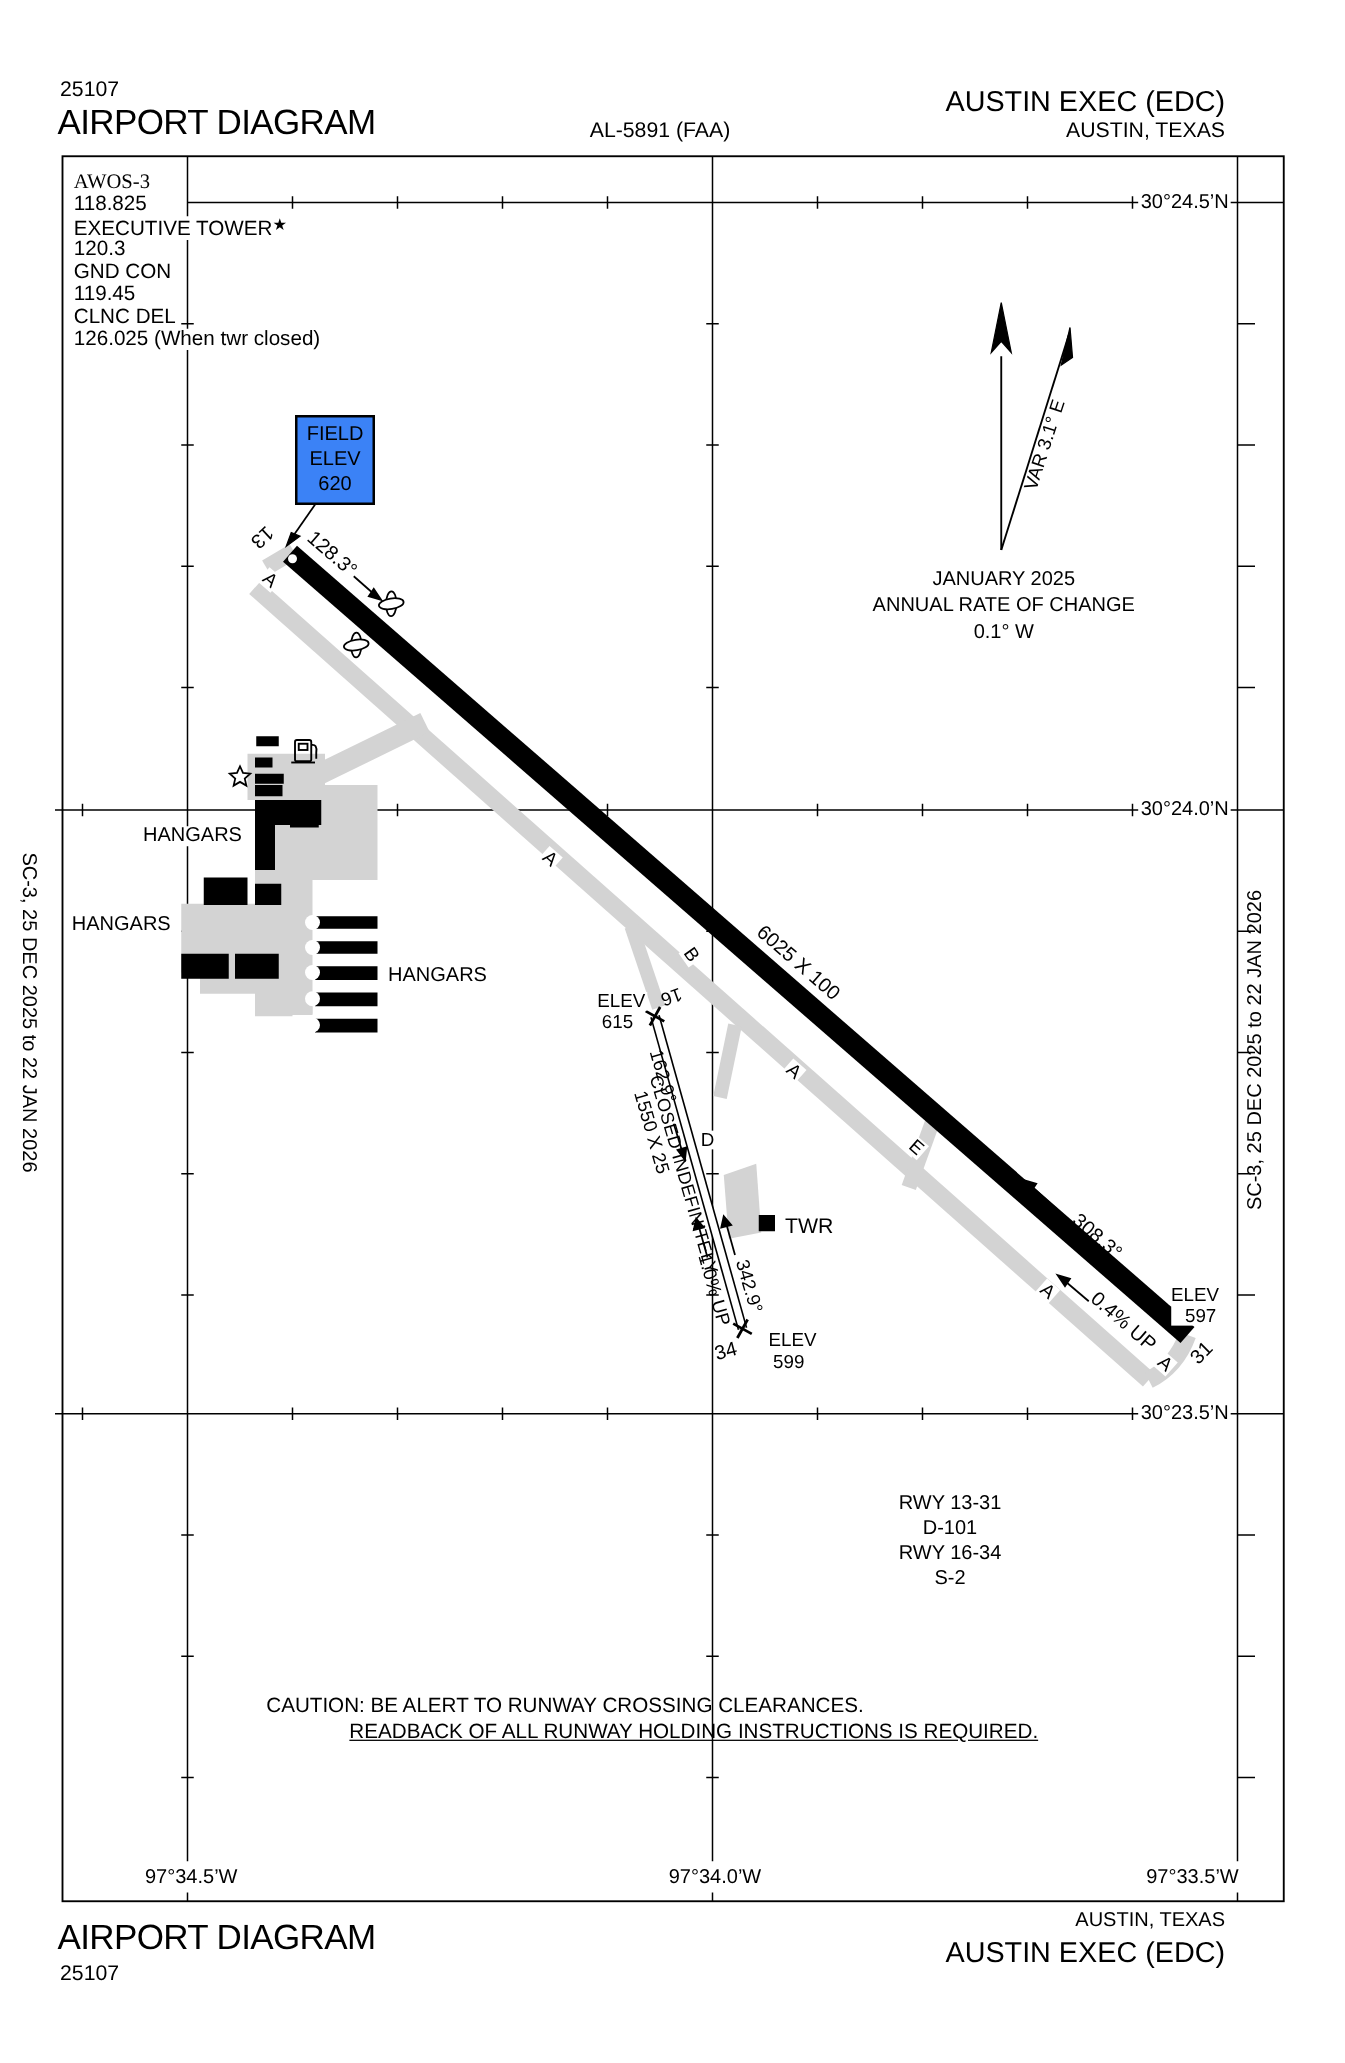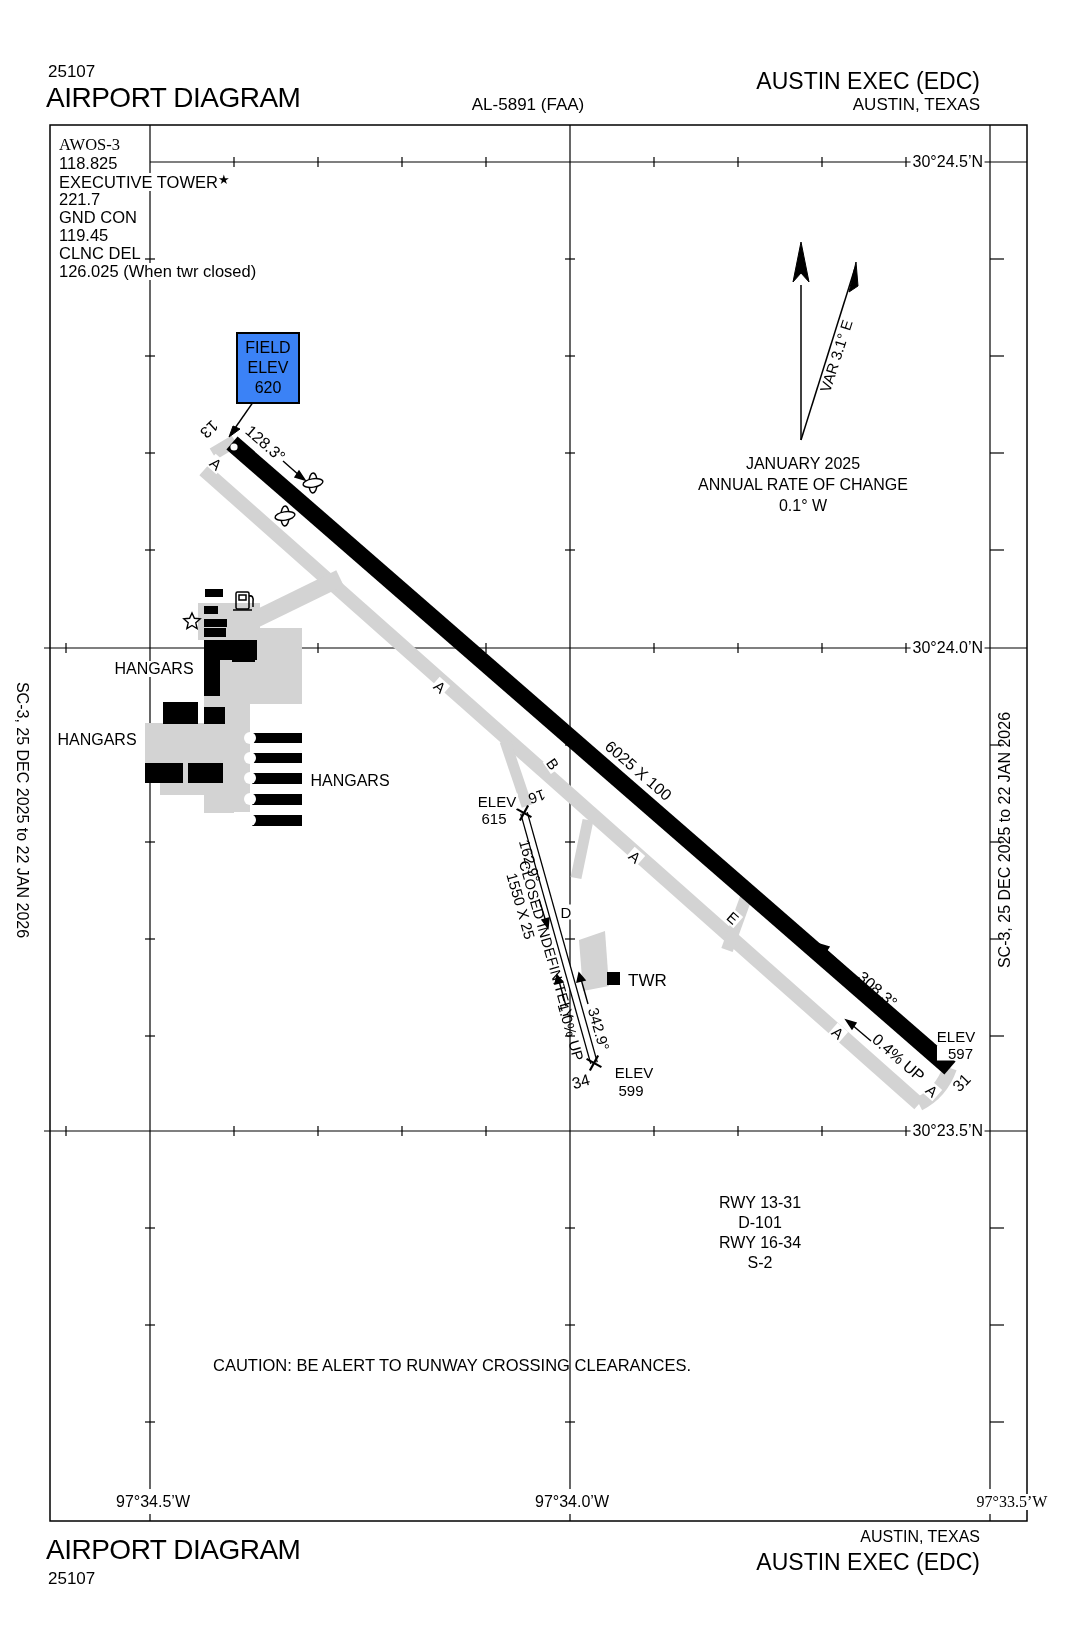--- a/index.html
+++ b/index.html
@@ -238,33 +238,33 @@
 <div class="la" style="left:48px;top:63px;">25107</div>
 <div class="la big" style="left:46px;top:84px;">AIRPORT DIAGRAM</div>
 <div class="lbl" style="left:528px;top:104px;font-size:17px;">AL-5891 (FAA)</div>
 <div class="ra med" style="left:980px;top:81px;">AUSTIN EXEC (EDC)</div>
 <div class="ra" style="left:980px;top:104px;font-size:17px;">AUSTIN, TEXAS</div>
 
 <div>
   <div class="la freq bg" style="left:57px;top:137px;font-family:Liberation Serif, serif;">AWOS-3</div>
   <div class="la freq bg" style="left:57px;top:155px;">118.825</div>
   <div class="la freq bg" style="left:57px;top:173px;"><span>EXECUTIVE TOWER</span><sup class="star">★</sup></div>
-  <div class="la freq bg" style="left:57px;top:191px;">221.7</div>
+  <div class="la freq bg" style="left:57px;top:191px;">120.3</div>
   <div class="la freq bg" style="left:57px;top:209px;">GND CON</div>
   <div class="la freq bg" style="left:57px;top:227px;">119.45</div>
   <div class="la freq bg" style="left:57px;top:245px;">CLNC DEL</div>
   <div class="la freq bg" style="left:57px;top:263px;">126.025 (When twr closed)</div>
 </div>
 
 <div class="ra bg" style="left:985px;top:162px;">30°24.5’N</div>
 <div class="ra bg" style="left:985px;top:648px;">30°24.0’N</div>
 <div class="ra bg" style="left:985px;top:1131px;">30°23.5’N</div>
 <div class="lbl bg" style="left:153px;top:1502px;">97°34.5’W</div>
 <div class="lbl bg" style="left:572px;top:1502px;text-align:right;">97°34.0’W</div>
-<div class="lbl bg" style="left:1012px;top:1502px;font-family:Liberation Serif, serif;">97°33.5’W</div>
+<div class="lbl bg" style="left:954px;top:1502px;">97°33.5’W</div>
 
 <div class="box" style="left:236px;top:332px;width:56px;">
   <div>FIELD</div>
   <div>ELEV</div>
   <div>620</div>
 </div>
 
 <div class="rot" style="left:836px;top:356px;--r:-72deg;font-size:15px;">VAR 3.1° E</div>
 <div class="lbl" style="left:803px;top:464px;">JANUARY 2025</div>
 <div class="lbl" style="left:803px;top:485px;">ANNUAL RATE OF CHANGE</div>
@@ -304,20 +304,21 @@
 <div class="lbl bg" style="left:97px;top:740px;">HANGARS</div>
 <div class="lbl bg" style="left:350px;top:781px;">HANGARS</div>
 <div class="la" style="left:628px;top:972px;">TWR</div>
 
 <div class="lbl" style="left:760px;top:1203px;">RWY 13-31</div>
 <div class="lbl" style="left:760px;top:1223px;">D-101</div>
 <div class="lbl" style="left:760px;top:1243px;">RWY 16-34</div>
 <div class="lbl" style="left:760px;top:1263px;">S-2</div>
 
 <div class="lbl caution" style="left:452px;top:1365px;">CAUTION: BE ALERT TO RUNWAY CROSSING CLEARANCES.</div>
+<div class="lbl caution und" style="left:555px;top:1386px;">READBACK OF ALL RUNWAY HOLDING INSTRUCTIONS IS REQUIRED.</div>
 
 <div class="la big" style="left:46px;top:1536px;">AIRPORT DIAGRAM</div>
 <div class="la" style="left:48px;top:1570px;">25107</div>
 <div class="ra" style="left:980px;top:1537px;">AUSTIN, TEXAS</div>
 <div class="ra med" style="left:980px;top:1562px;">AUSTIN EXEC (EDC)</div>
 
 <div class="edge" style="left:22px;top:810px;transform:translate(-50%,-50%) rotate(90deg);">SC-3,  25 DEC 2025  to  22 JAN 2026</div>
 <div class="edge" style="left:1005px;top:840px;transform:translate(-50%,-50%) rotate(-90deg);">SC-3,  25 DEC 2025  to  22 JAN 2026</div>
 
 </div>

